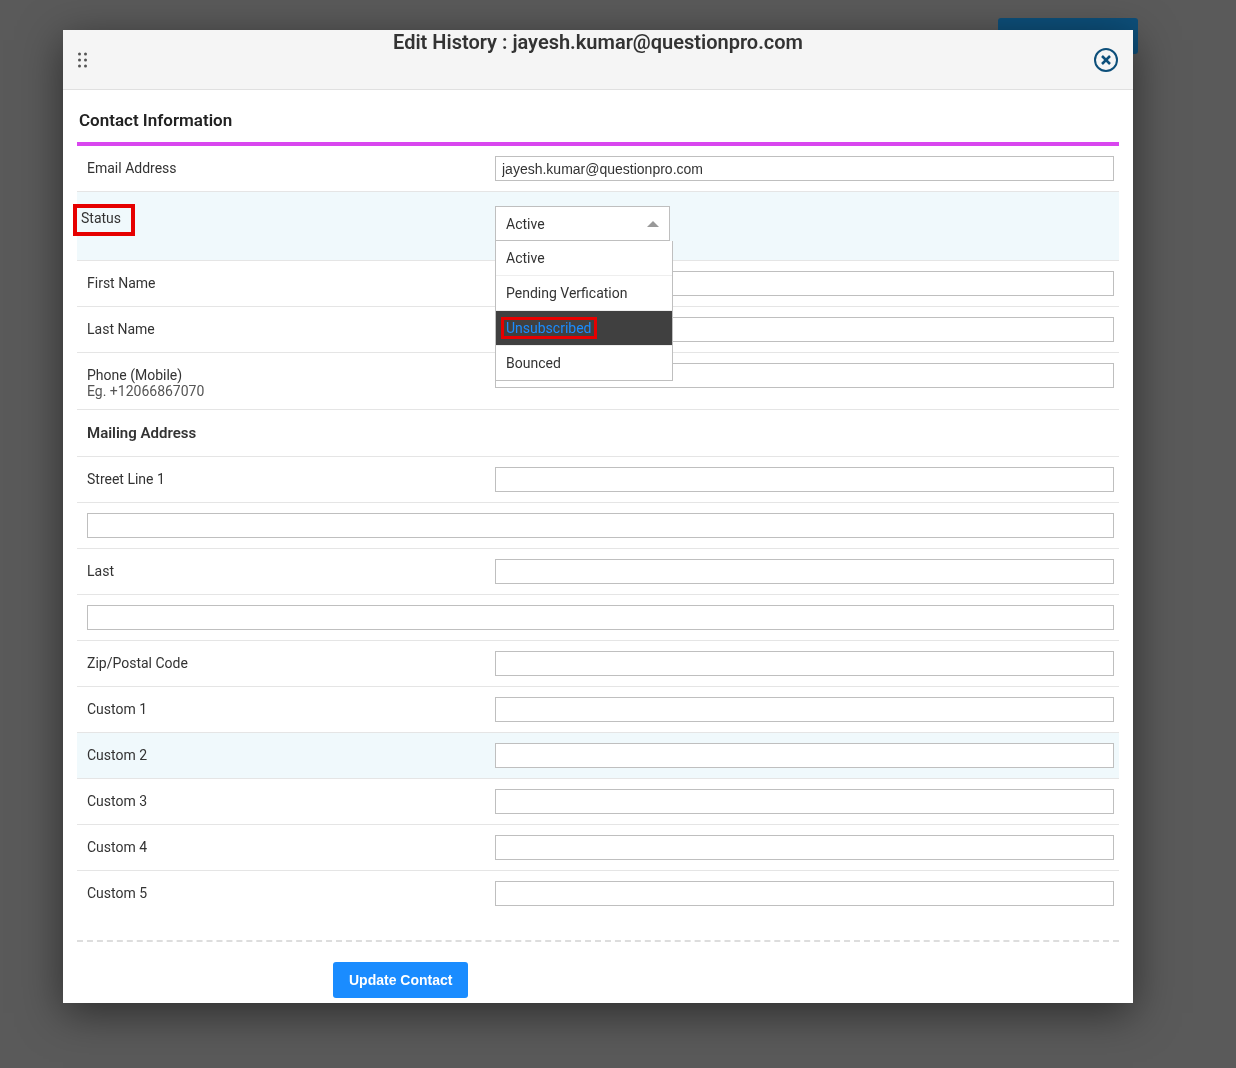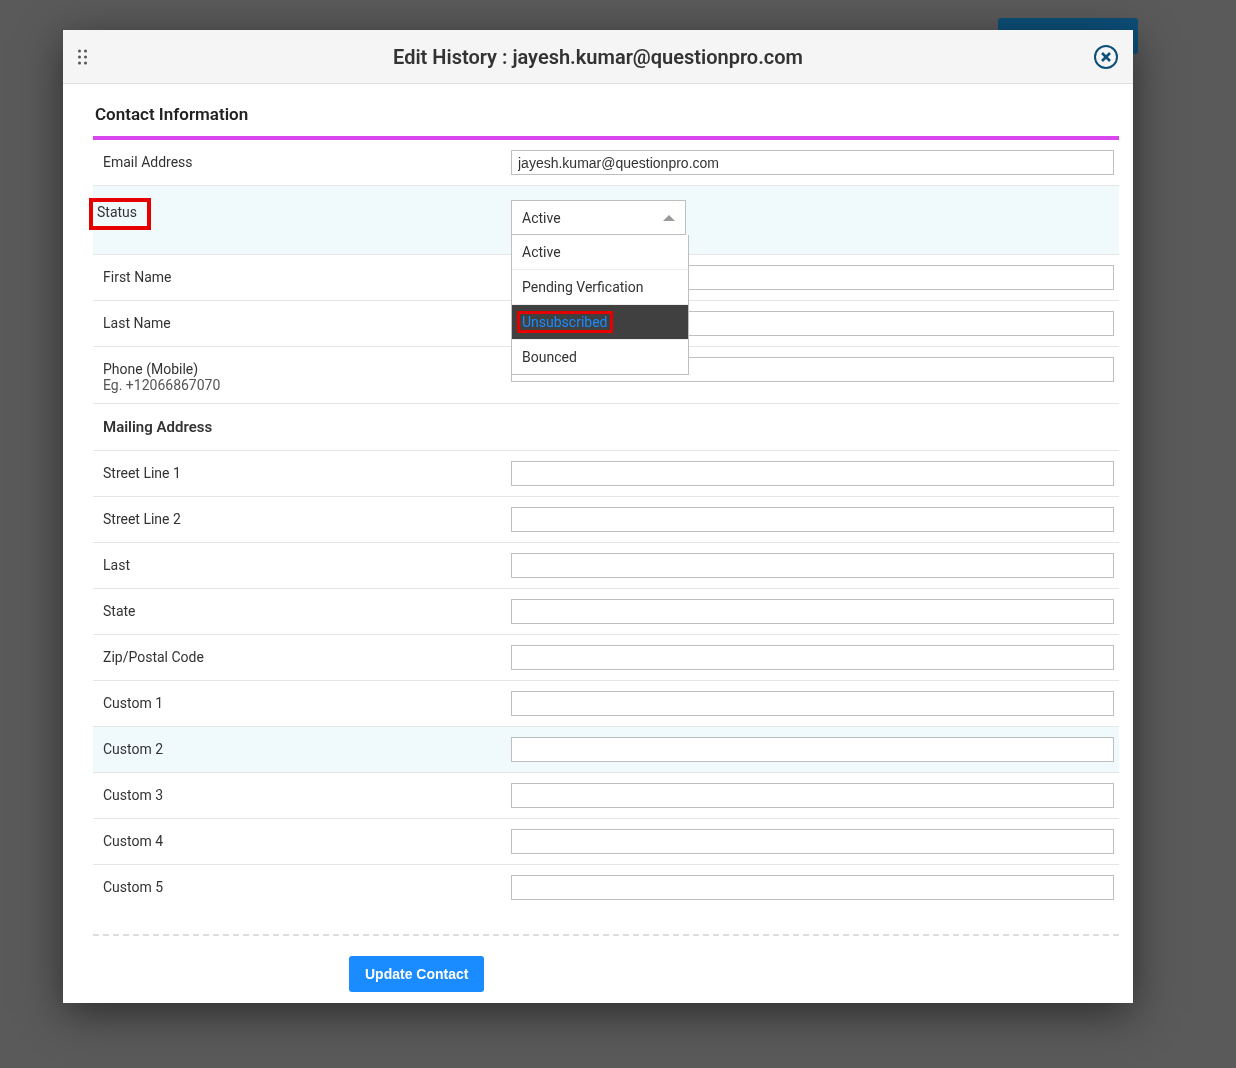--- a/index.html
+++ b/index.html
@@ -31,23 +31,23 @@
       width: 1070px;
       height: 973px;
       background: #fff;
       box-shadow: 0 10px 40px rgba(0,0,0,0.5);
       display: flex;
       flex-direction: column;
     }
     .modal-header {
       background: #f5f5f5;
       border-bottom: 1px solid #e0e0e0;
-      height: 54px;
-      display: flex;
-      align-items: center;
+      height: 60px;
+      display: flex;
+      align-items: flex-start;
       justify-content: center;
       position: relative;
       padding: 0 20px;
     }
     .drag-handle {
       position: absolute;
       left: 15px;
       top: 50%;
       transform: translateY(-50%);
       display: grid;
@@ -85,21 +85,20 @@
       width: 10px;
       height: 10px;
       stroke: #0d4f7a;
       stroke-width: 2.5;
     }
     .modal-body {
       flex: 1;
       padding: 20px 14px 10px 14px;
       overflow-y: auto;
       position: relative;
-      margin-left: 16px;
     }
     .section-title {
       font-size: 17px;
       font-weight: 600;
       color: #222;
       margin-bottom: 12px;
       padding-left: 2px;
     }
     .form-section {
       border-top: 4px solid #d946ef;
@@ -310,35 +309,33 @@
       <div class="subheader">Mailing Address</div>
 
       <div class="form-row">
         <div class="form-label">Street Line 1</div>
         <div class="form-control">
           <input type="text" class="form-input" style="">
         </div>
       </div>
 
       <div class="form-row">
-        <div class="form-label">Street Line 2</div>
         <div class="form-control">
           <input type="text" class="form-input" style="">
         </div>
       </div>
 
       <div class="form-row">
         <div class="form-label">Last</div>
         <div class="form-control">
           <input type="text" class="form-input" style="">
         </div>
       </div>
 
       <div class="form-row">
-        <div class="form-label">State</div>
         <div class="form-control">
           <input type="text" class="form-input" style="">
         </div>
       </div>
 
       <div class="form-row">
         <div class="form-label">Zip/Postal Code</div>
         <div class="form-control">
           <input type="text" class="form-input" style="">
         </div>

